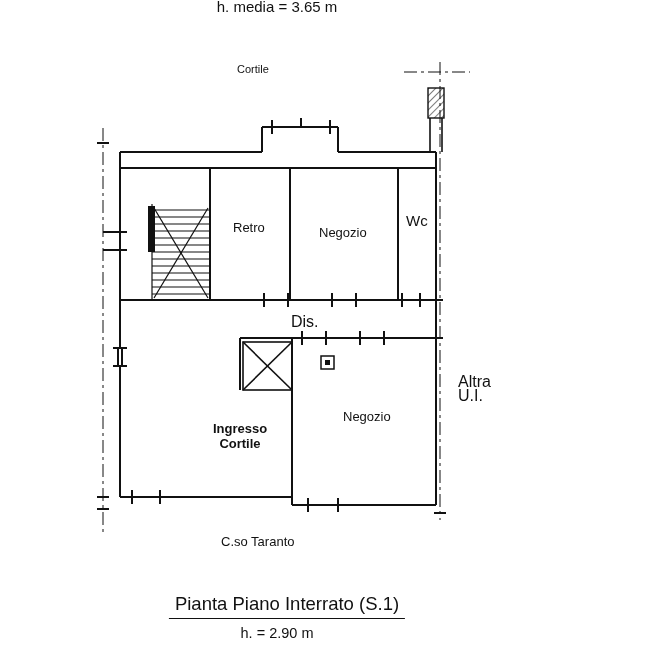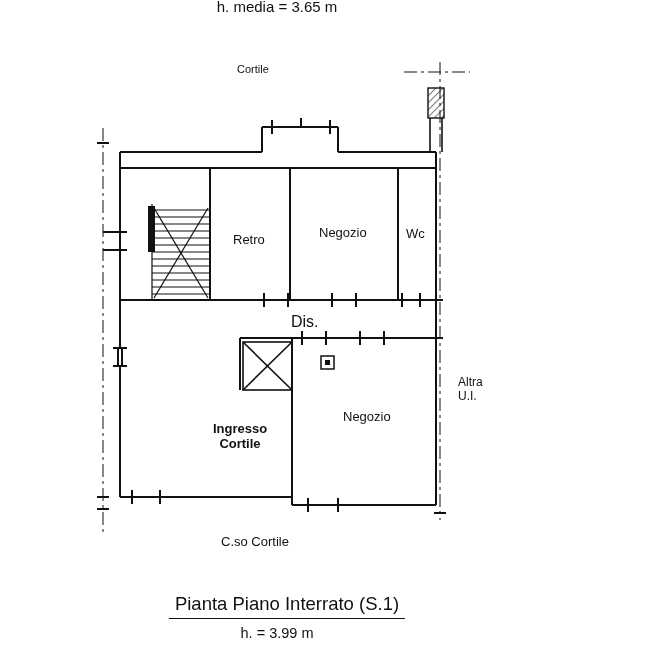--- a/index.html
+++ b/index.html
@@ -14,27 +14,27 @@
   }
   .plan-svg { position: absolute; left: 0; top: 0; }
   .lbl {
     position: absolute;
     white-space: nowrap;
     color: #111111;
     font-family: "Liberation Sans", sans-serif;
   }
   .lbl-header { top: -2px; left: 277px; transform: translateX(-50%); font-size: 15px; }
   .lbl-cortile { top: 63px; left: 237px; font-size: 11px; }
-  .lbl-retro { top: 220px; left: 233px; font-size: 13px; margin-top: 12px; }
+  .lbl-retro { top: 220px; left: 233px; font-size: 13px; }
   .lbl-negozio-top { top: 225px; left: 319px; font-size: 13px; }
-  .lbl-wc { top: 226px; left: 406px; font-size: 13px; }
+  .lbl-wc { top: 212px; left: 406px; font-size: 15px; }
   .lbl-dis { top: 313px; left: 291px; font-size: 16px; }
   .lbl-negozio-bottom { top: 409px; left: 343px; font-size: 13px; }
   .lbl-ingresso { top: 421px; left: 196px; width: 88px; text-align: center; font-size: 13px; line-height: 15px; white-space: normal; font-weight: bold; }
-  .lbl-altra { top: 375px; left: 458px; font-size: 12px; line-height: 14px; white-space: normal; }
+  .lbl-altra { top: 375px; left: 458px; font-size: 16px; line-height: 14px; white-space: normal; }
   .lbl-street { top: 534px; left: 221px; font-size: 13px; }
   .lbl-title {
     top: 593px; left: 287px; transform: translateX(-50%);
     font-size: 18.5px;
     border-bottom: 1.5px solid #111111;
     padding: 0 6px 3px 6px;
   }
   .lbl-subtitle { top: 625px; left: 277px; transform: translateX(-50%); font-size: 14.5px; }
 </style>
 </head>
@@ -135,17 +135,17 @@
   <div class="lbl lbl-ingresso">
     <div>Ingresso</div>
     <div>Cortile</div>
   </div>
 
   <div class="lbl lbl-altra">
     <div>Altra</div>
     <div>U.I.</div>
   </div>
 
-  <div class="lbl lbl-street">C.so Cortile</div>
+  <div class="lbl lbl-street">C.so Taranto</div>
   <div class="lbl lbl-title">Pianta Piano Interrato (S.1)</div>
-  <div class="lbl lbl-subtitle">h. = 3.99 m</div>
+  <div class="lbl lbl-subtitle">h. = 2.90 m</div>
 
 </div>
 
 </body></html>

